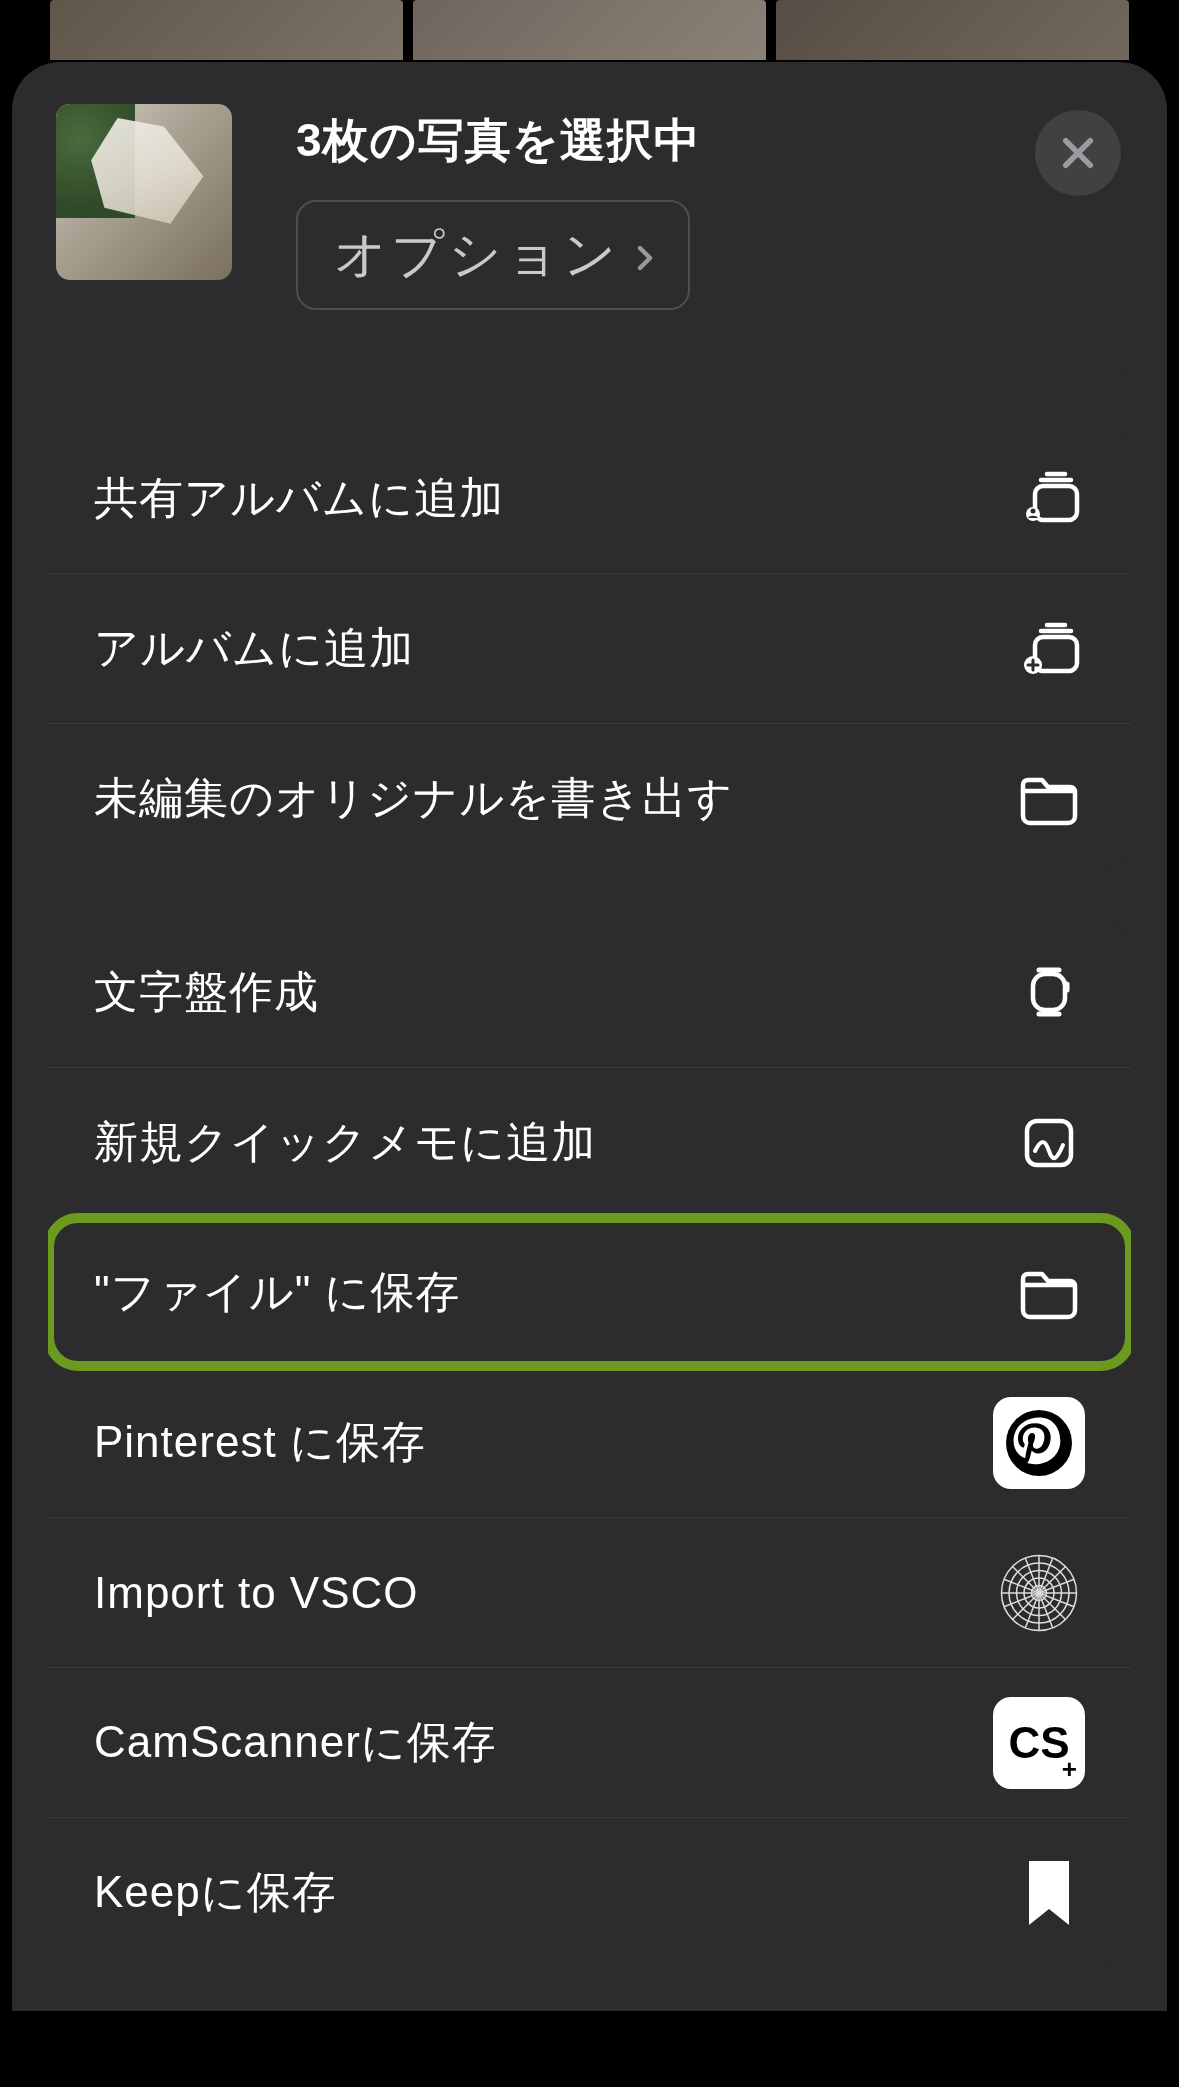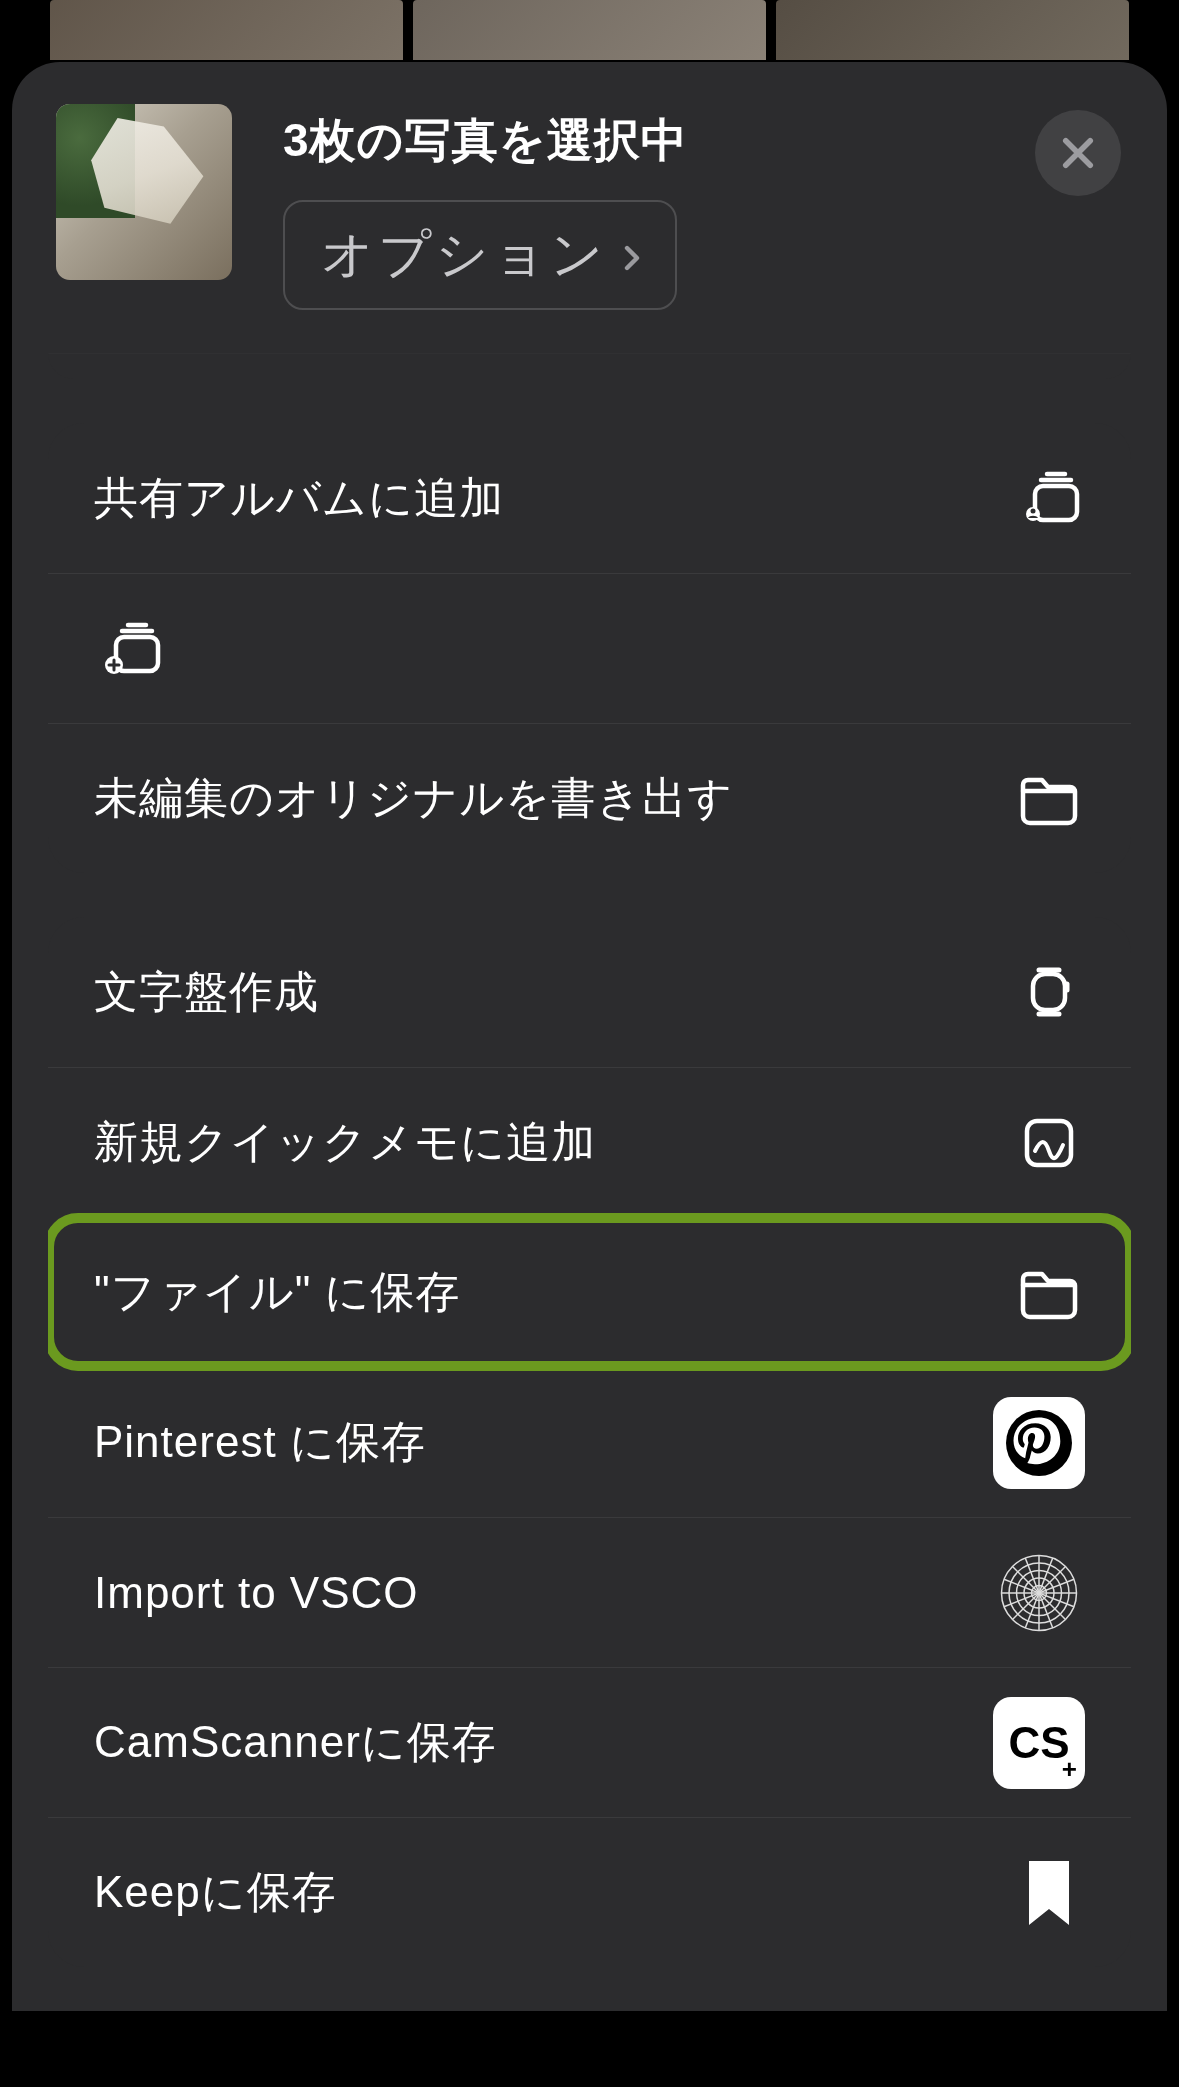--- a/index.html
+++ b/index.html
@@ -12,21 +12,21 @@
   .bg-strip div:nth-child(2){background:linear-gradient(135deg,#7a7167,#9a9084);}
   .bg-strip div:nth-child(3){background:linear-gradient(135deg,#5f564b,#7e7568);}
 
   .sheet { position:absolute; top:62px; left:12px; right:12px; background:#2c2c2e; border-radius:48px 48px 0 0; padding-top:0; }
 
   
   .header { position:relative; display:flex; align-items:flex-start; padding:42px 44px 42px 44px; border-bottom:1px solid rgba(255,255,255,0);}
   .thumb { width:176px; height:176px; border-radius:14px; overflow:hidden; flex:0 0 auto; background:linear-gradient(135deg,#d7d2c6 0%, #a79f90 45%, #7a6f5e 100%); position:relative;}
   .thumb::before{content:"";position:absolute;top:0;left:0;right:55%;bottom:35%;background:radial-gradient(circle at 30% 30%, #4a6b3e 0%, #2f4a28 70%);}
   .thumb::after{content:"";position:absolute;top:8%;left:20%;width:75%;height:60%;background:linear-gradient(160deg,#f2efe8 0%, #e5e0d4 50%, #c9c2b0 100%);clip-path:polygon(20% 0, 55% 8%, 85% 55%, 60% 100%, 10% 85%, 0 40%);opacity:.9;}
-  .hdr-text { margin-left:51px; padding-top:6px;}
+  .hdr-text { margin-left:64px; padding-top:6px;}
   .title { font-size:46px; font-weight:700; letter-spacing:1px; color:#fff;}
   .options-btn { margin-top:28px; display:inline-flex; align-items:center; gap:10px; padding:18px 28px 18px 36px; border:2px solid #4e4e50; border-radius:20px; background:transparent; color:#c9c9cc; font-size:52px; letter-spacing:4px; cursor:pointer;}
   .options-btn .chev { display:inline-block; }
   .close { position:absolute; top:48px; right:46px; width:86px; height:86px; border-radius:50%; background:#414143; display:flex; align-items:center; justify-content:center; cursor:pointer;}
   .close svg { width:42px; height:42px; }
 
   
   .content { padding: 0 0 0 0; }
   .stub-group { margin:0 36px 44px 36px; height:26px; background:#2c2c2e; border-radius:0 0 36px 36px; box-shadow: inset 0 1px 0 rgba(255,255,255,0.02);}
   .group { margin:0 36px 44px 36px; background:#2c2c2e; border-radius:36px; overflow:hidden; }
@@ -96,20 +96,21 @@
                   <path d="M24 14h30"></path>
                   <path d="M30 8h18"></path>
                   <circle cx="16" cy="48" r="7" fill="#fff" stroke="none"></circle>
                   <circle cx="16" cy="45" r="2.5" fill="#2c2c2e" stroke="none"></circle>
                   <path d="M11 52c1.5-3 8.5-3 10 0" fill="#2c2c2e" stroke="none"></path>
                 </g>
               </svg>
           </span>
         </div>
         <div class="row">
+          <span class="label">アルバムに追加</span>
           <span class="icon-slot">
             <svg viewBox="0 0 64 64">
                 <g class="stroke-white">
                   <rect x="18" y="20" width="42" height="34" rx="8"></rect>
                   <path d="M24 14h30"></path>
                   <path d="M30 8h18"></path>
                   <circle cx="16" cy="48" r="9" fill="#fff" stroke="none"></circle>
                   <path d="M16 43v10M11 48h10" stroke="#2c2c2e" stroke-width="3" stroke-linecap="round"></path>
                 </g>
               </svg>

